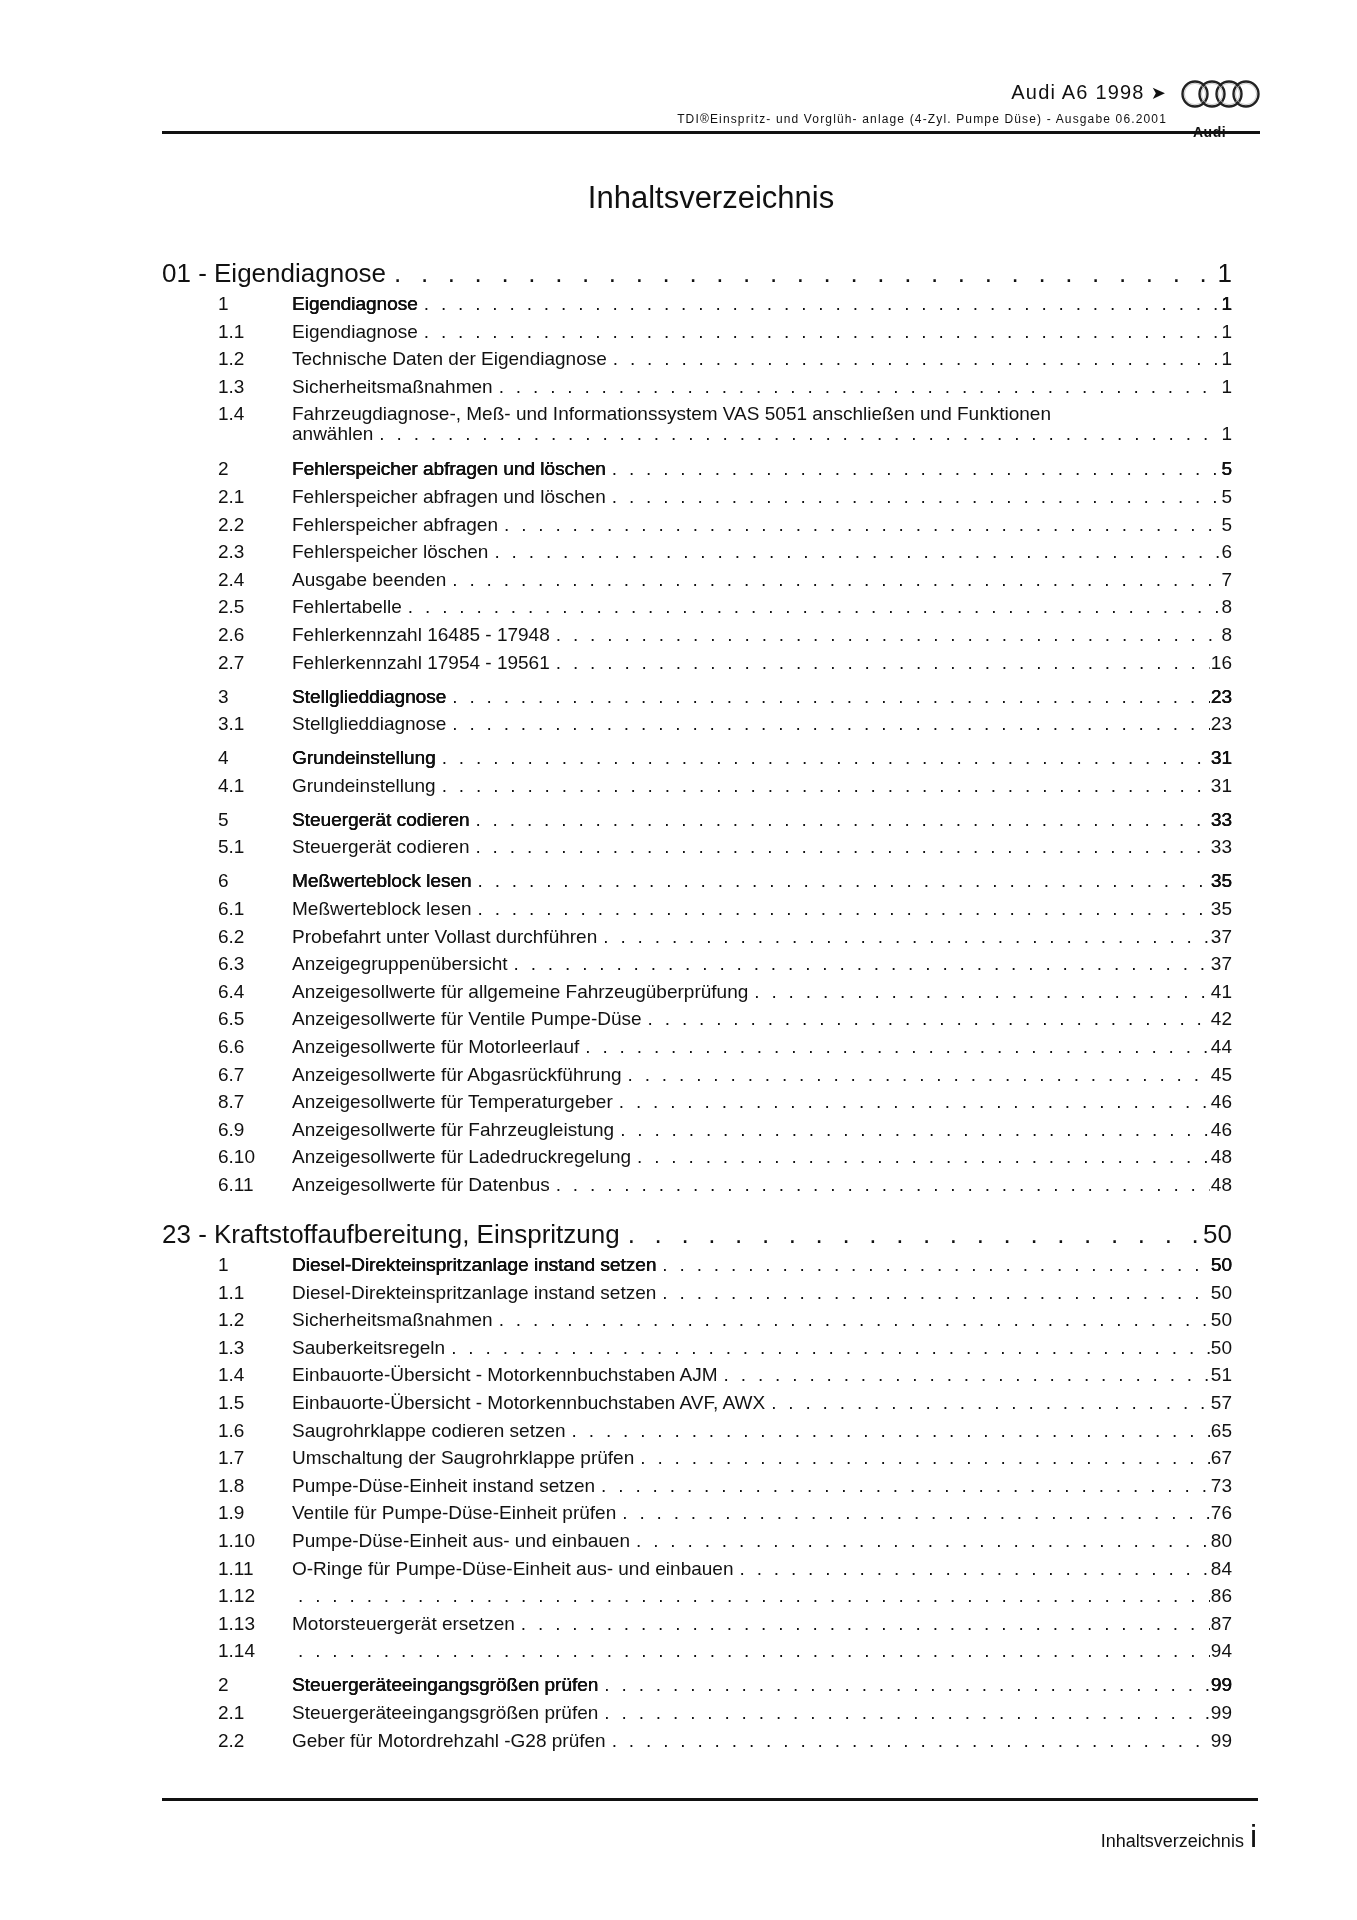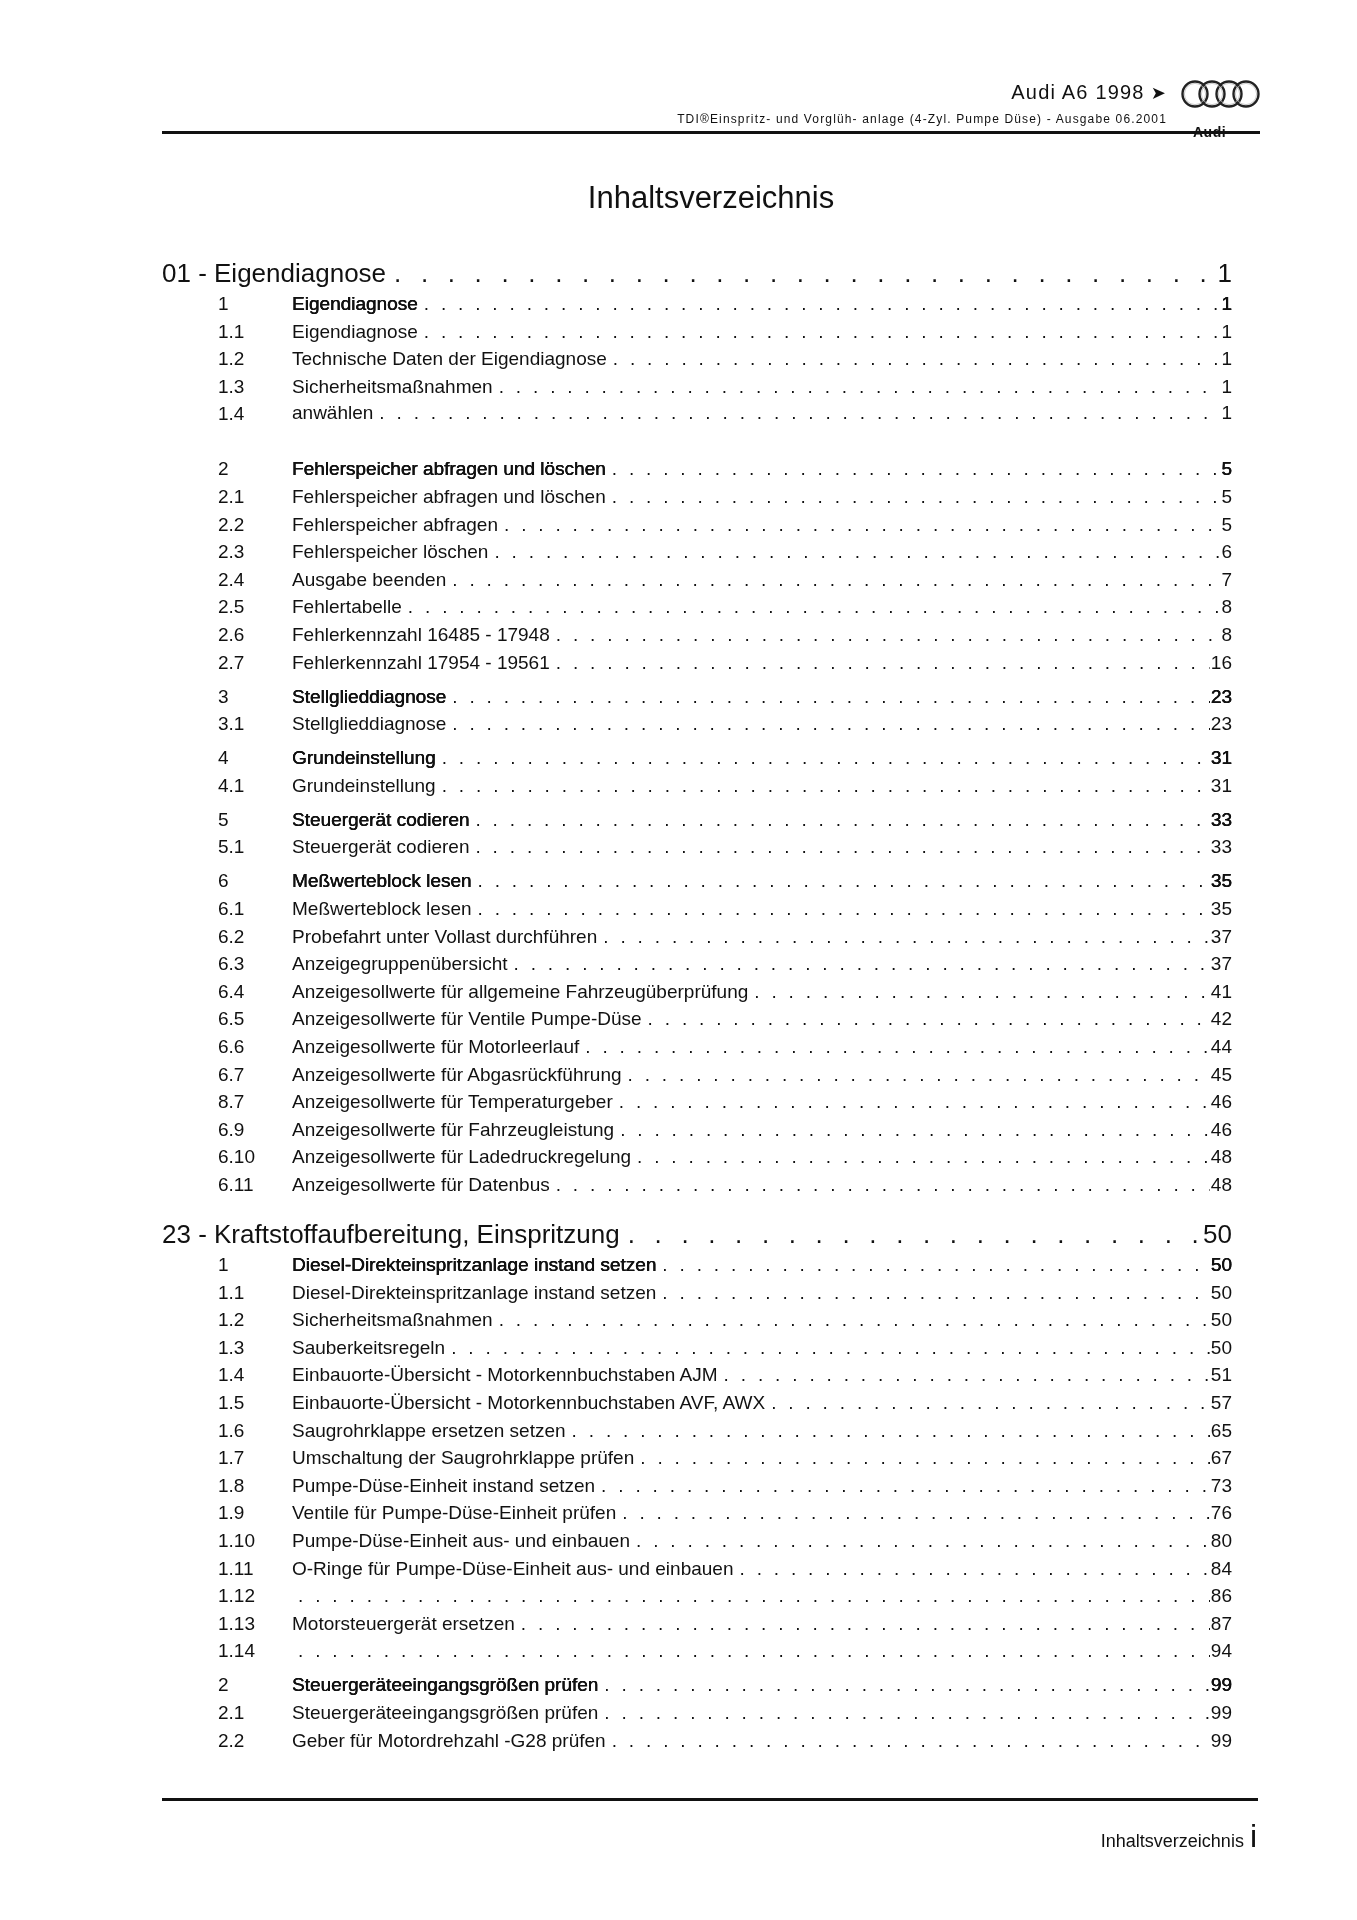--- a/index.html
+++ b/index.html
@@ -103,20 +103,21 @@
       <span class="num">1.3</span>
       <div class="ttl">
         <span class="txt">Sicherheitsmaßnahmen</span>
         <span class="dots">. . . . . . . . . . . . . . . . . . . . . . . . . . . . . . . . . . . . . . . . . . . . . . . . . . . . . . . . . . . . . . . . . . . . . . . . . . . . . . . . . . . . . . . . . . . . . . . . . . . .</span>
         <span class="pg">1</span>
       </div>
     </div>
     <div class="row l2" style="top: 403.4px;">
       <span class="num">1.4</span>
       <div class="wrap-ttl" style="line-height: 21px;">
+        <span class="first">Fahrzeugdiagnose-, Meß- und Informationssystem VAS 5051 anschließen und Funktionen</span>
         <div class="second" style="margin-top: -1px;">
           <span class="txt">anwählen</span>
           <span class="dots" style="flex: 1 1 auto; overflow: hidden; letter-spacing: 3.3px; margin-left: 6px;">. . . . . . . . . . . . . . . . . . . . . . . . . . . . . . . . . . . . . . . . . . . . . . . . . . . . . . . . . . . . . . . . . . . . . . . . . . . . . . . . . . . . . . . . . . . . . . . . . . . .</span>
           <span class="pg">1</span>
         </div>
       </div>
     </div>
     <div class="row l1" style="top: 458.4px;">
       <span class="num">2</span>
       <div class="ttl">
@@ -376,21 +377,21 @@
       <span class="num">1.5</span>
       <div class="ttl">
         <span class="txt">Einbauorte-Übersicht - Motorkennbuchstaben AVF, AWX</span>
         <span class="dots">. . . . . . . . . . . . . . . . . . . . . . . . . . . . . . . . . . . . . . . . . . . . . . . . . . . . . . . . . . . . . . . . . . . . . . . . . . . . . . . . . . . . . . . . . . . . . . . . . . . .</span>
         <span class="pg">57</span>
       </div>
     </div>
     <div class="row l2" style="top: 1419.6px;">
       <span class="num">1.6</span>
       <div class="ttl">
-        <span class="txt">Saugrohrklappe ersetzen setzen</span>
+        <span class="txt">Saugrohrklappe codieren setzen</span>
         <span class="dots">. . . . . . . . . . . . . . . . . . . . . . . . . . . . . . . . . . . . . . . . . . . . . . . . . . . . . . . . . . . . . . . . . . . . . . . . . . . . . . . . . . . . . . . . . . . . . . . . . . . .</span>
         <span class="pg">65</span>
       </div>
     </div>
     <div class="row l2" style="top: 1447.2px;">
       <span class="num">1.7</span>
       <div class="ttl">
         <span class="txt">Umschaltung der Saugrohrklappe prüfen</span>
         <span class="dots">. . . . . . . . . . . . . . . . . . . . . . . . . . . . . . . . . . . . . . . . . . . . . . . . . . . . . . . . . . . . . . . . . . . . . . . . . . . . . . . . . . . . . . . . . . . . . . . . . . . .</span>
         <span class="pg">67</span>

